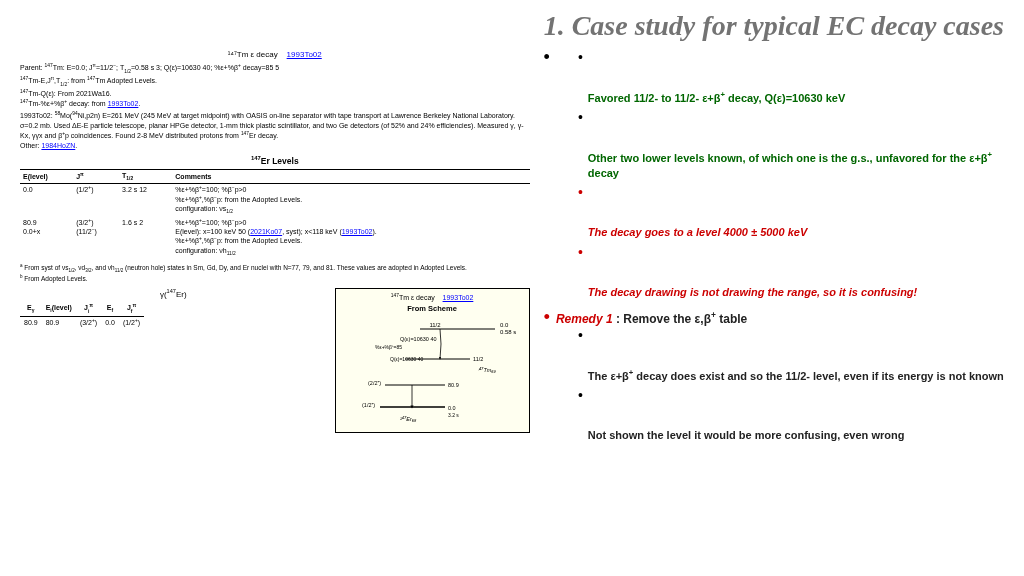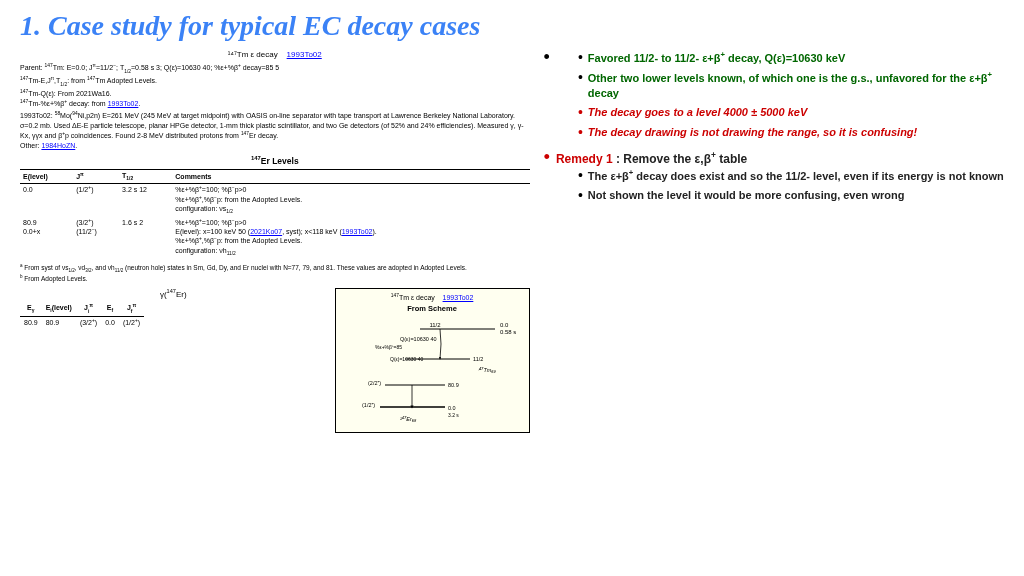--- a/index.html
+++ b/index.html
@@ -11,25 +11,25 @@
       overflow: hidden;
     }
     .page {
       width: 1024px;
       height: 576px;
       display: flex;
       flex-direction: column;
       padding: 10px 20px;
     }
     .title {
-      text-align: left;
+      text-align: right;
       font-size: 28px;
       font-weight: bold;
       font-style: italic;
-      color: #3b82f6;
+      color: #737373;
       margin-bottom: 8px;
       font-family: Georgia, serif;
     }
     .content {
       display: flex;
       flex: 1;
       gap: 4px;
     }
     .left-panel {
       width: 52%;
@@ -131,20 +131,21 @@
       margin-bottom: 4px;
     }
     .bullet-sub .dot {
       font-size: 14px;
       line-height: 1;
       margin-right: 5px;
       margin-top: 0px;
     }
     .bullet-sub .text {
       flex: 1;
+      margin-top: 40px;
     }
     .bold-dark { font-weight: bold; color: #222; }
     .bold-red { font-weight: bold; color: #c00; font-style: italic; }
     .bold-green { font-weight: bold; color: #006600; }
     sup { font-size: 0.7em; }
     sub { font-size: 0.7em; }
   </style>
 </head>
 <body>
 
@@ -303,21 +304,21 @@
           <div class="bullet-sub">
             <span class="dot" style="color:#c00;">•</span>
             <span class="text bold-red">The decay drawing is not drawing the range, so it is confusing!</span>
           </div>
         </div>
       </div>
 
       <div class="bullet-main">
         <span class="dot" style="color:#c00;font-style:italic;">•</span>
         <div class="text">
-          <span style="font-weight:bold;font-size:12px;color:#c00;">Remedy 1</span><span style="font-weight:bold;font-size:12px;color:#222;"> : Remove the ε,β<sup>+</sup> table</span>
+          <span style="font-weight:bold;font-size:12px;color:#c00;font-style:italic;">Remedy 1</span><span style="font-weight:bold;font-size:12px;color:#222;"> : Remove the ε,β<sup>+</sup> table</span>
           <div class="bullet-sub">
             <span class="dot">•</span>
             <span class="text bold-dark">The ε+β<sup>+</sup> decay does exist and so the 11/2- level, even if its energy is not known</span>
           </div>
           <div class="bullet-sub">
             <span class="dot">•</span>
             <span class="text bold-dark">Not shown the level it would be more confusing, even wrong</span>
           </div>
         </div>
       </div>

